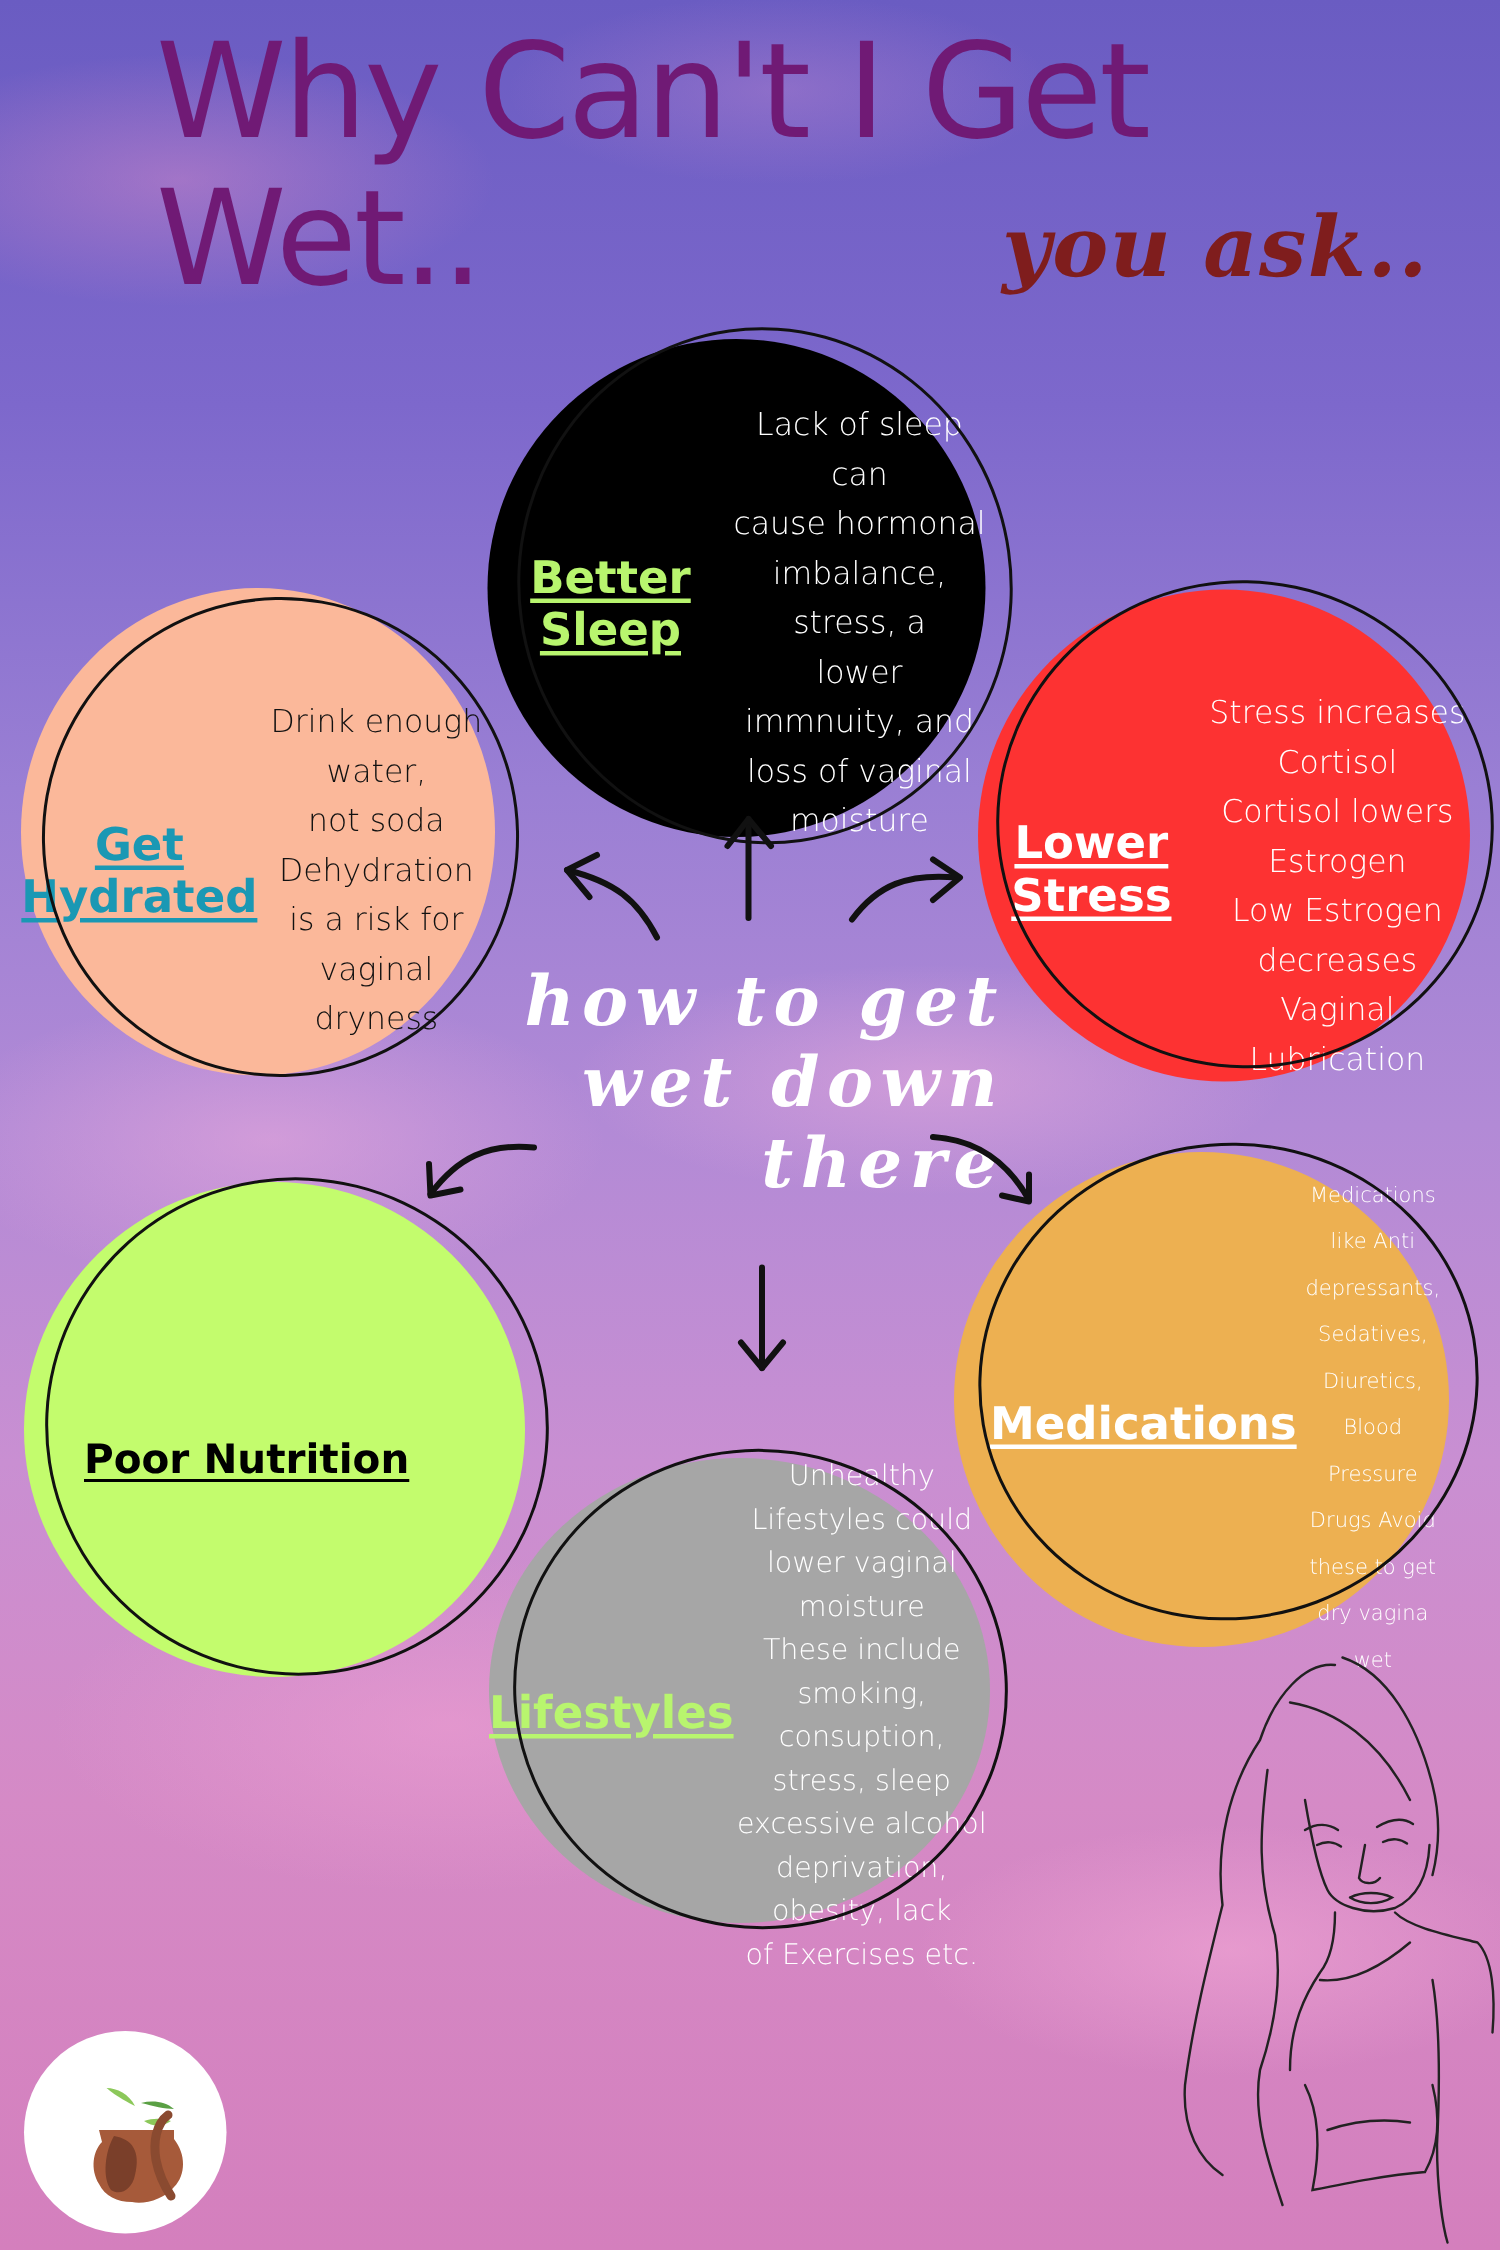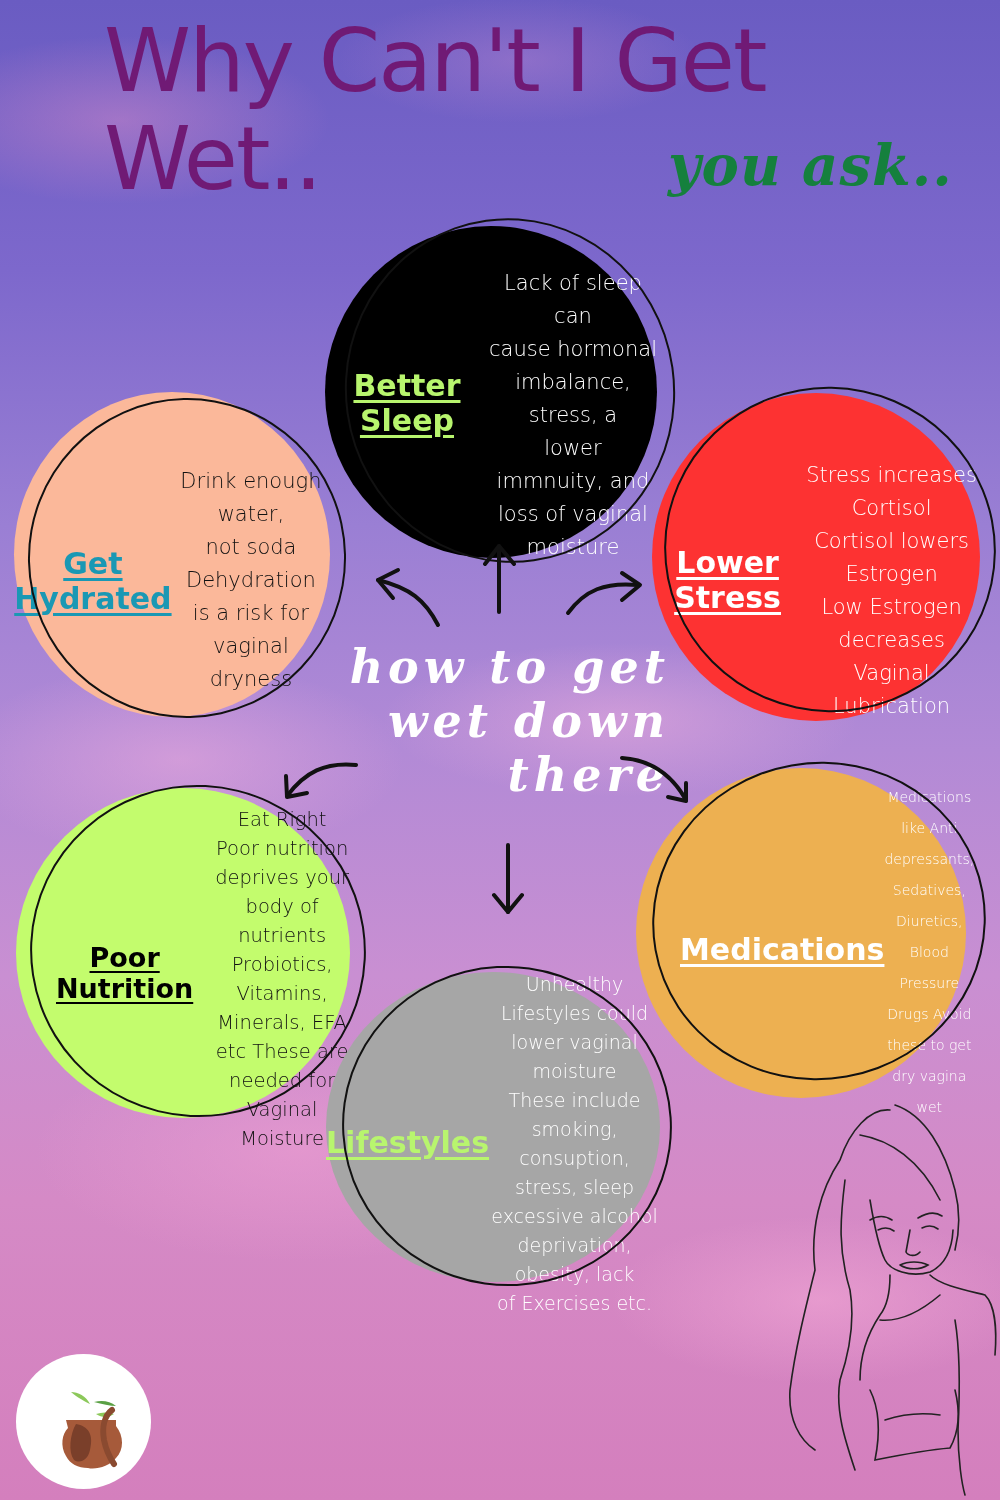--- a/index.html
+++ b/index.html
@@ -16,21 +16,21 @@
       radial-gradient(ellipse 300px 120px at 820px 1300px, rgba(245,170,215,0.55), transparent 70%),
       linear-gradient(180deg, #6a5cc2 0%, #7d68cc 18%, #9a7fd4 35%, #b28ad6 50%, #c98fd2 65%, #d58ac6 80%, #d47fbd 100%);
   }
   .title {
     position: absolute; left: 104px; top: 12px;
     color: #701a75; font-size: 88px; font-weight: 400; line-height: 98px;
     letter-spacing: -2px; font-family: "DejaVu Sans", sans-serif;
   }
   .subtitle {
     position: absolute; left: 668px; top: 132px;
-    color: #15803d; font-size: 56px; font-style: italic; font-weight: bold;
+    color: #7f1d1d; font-size: 56px; font-style: italic; font-weight: bold;
     font-family: "DejaVu Serif", serif; letter-spacing: 1px;
   }
   .circle {
     position: absolute; border-radius: 50%;
     display: flex; align-items: center; justify-content: flex-start;
     text-align: center;
   }
   .ring {
     position: absolute; border-radius: 50%; border: 2px solid #111; background: transparent;
   }
@@ -91,33 +91,25 @@
     <div>Stress increases Cortisol</div>
     <div>Cortisol lowers Estrogen</div>
     <div>Low Estrogen decreases</div>
     <div>Vaginal Lubrication</div>
   </div>
 </div>
 <div class="ring" style="left:664px; top:387px; width:332px; height:325px; transform:rotate(12deg);"></div>
 
 <div class="circle" style="left:16px; top:788px; width:334px; height:330px; background:#c3fc6d; padding-top:40px;gap:21px;">
   <div class="c-title" style="color:#000; font-size:27px; margin-left:40px;">Poor Nutrition</div>
-  <div class="c-body" style="color:#111; margin-top:12px; font-size:19.5px; line-height:29px;">
-    <div>Eat Right Poor nutrition</div>
-    <div>deprives your body of</div>
-    <div>nutrients Probiotics,</div>
-    <div>Vitamins, Minerals, EFA</div>
-    <div>etc These are needed for</div>
-    <div>Vaginal Moisture</div>
-  </div>
 </div>
 <div class="ring" style="left:30px; top:785px; width:336px; height:332px; transform:rotate(14deg);"></div>
 
 <div class="circle" style="left:636px; top:768px; width:330px; height:330px; background:#edb051; padding-top:32px;">
-  <div class="c-title" style="color:#fff; margin-left:44px;">Medications</div>
+  <div class="c-title" style="color:#fff; margin-left:24px;">Medications</div>
   <div class="c-body" style="color:#fff; margin-top:6px; font-size:14px; line-height:31px;">
     <div>Medications like Anti</div>
     <div>depressants, Sedatives,</div>
     <div>Diuretics, Blood</div>
     <div>Pressure Drugs Avoid</div>
     <div>these to get dry vagina</div>
     <div>wet</div>
   </div>
 </div>
 <div class="ring" style="left:652px; top:762px; width:334px; height:318px; transform:rotate(-10deg);"></div>

